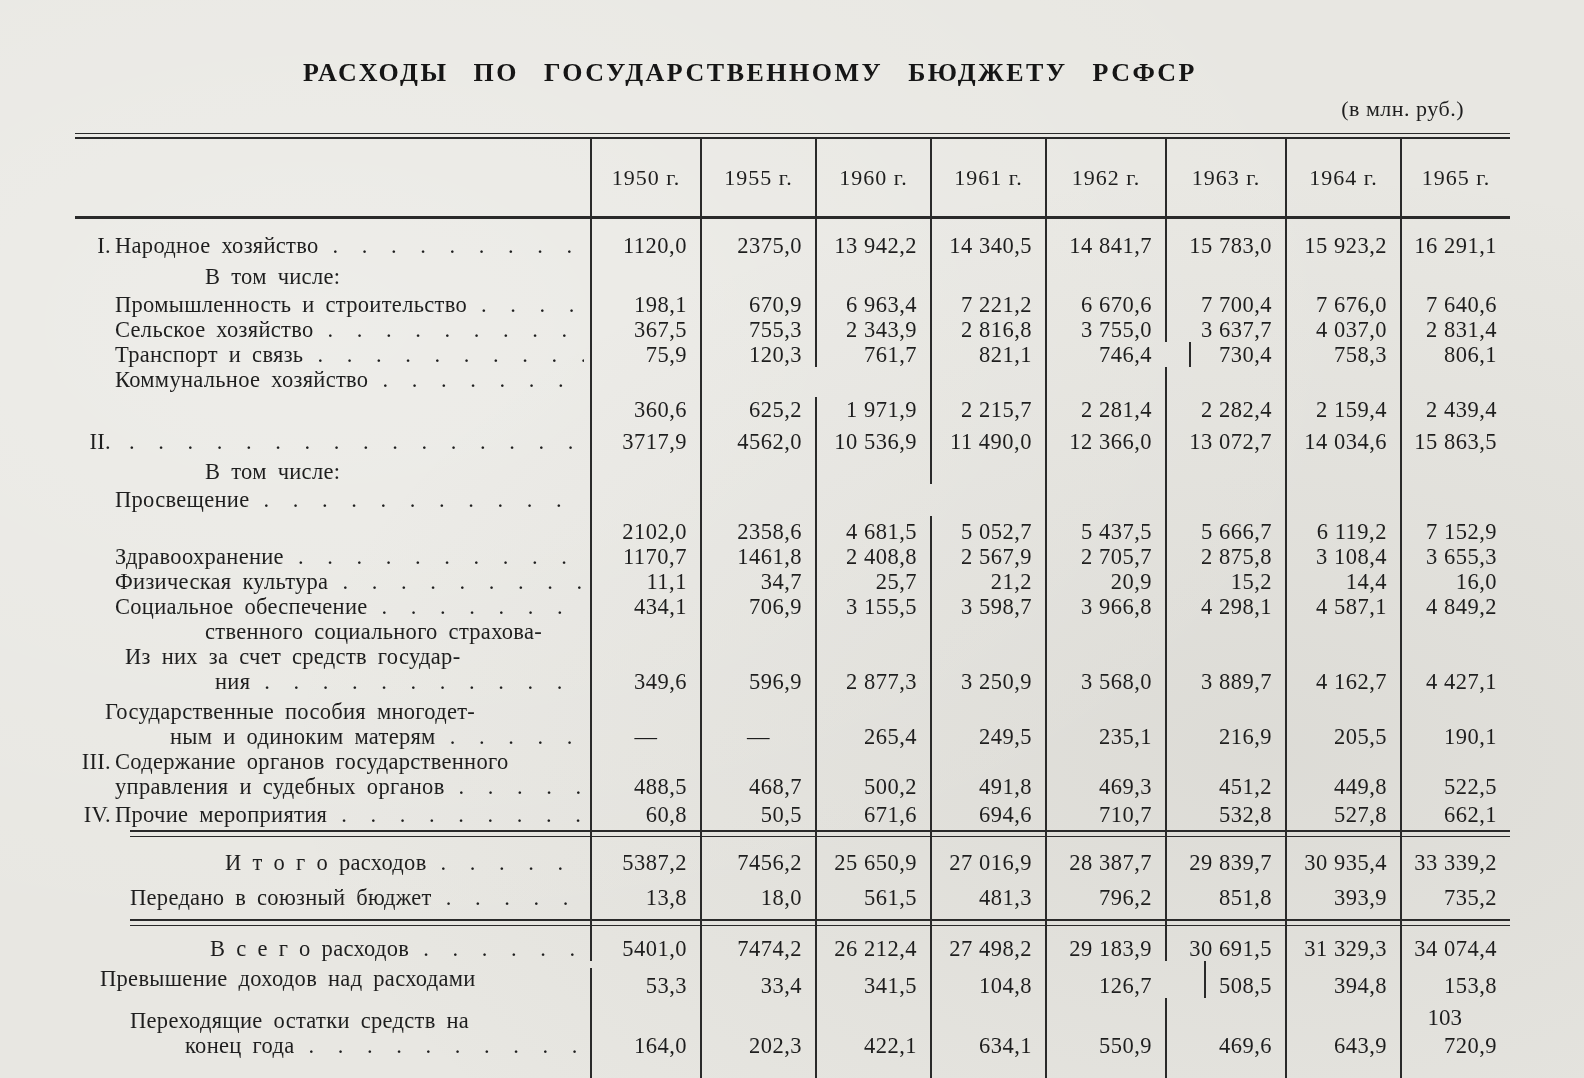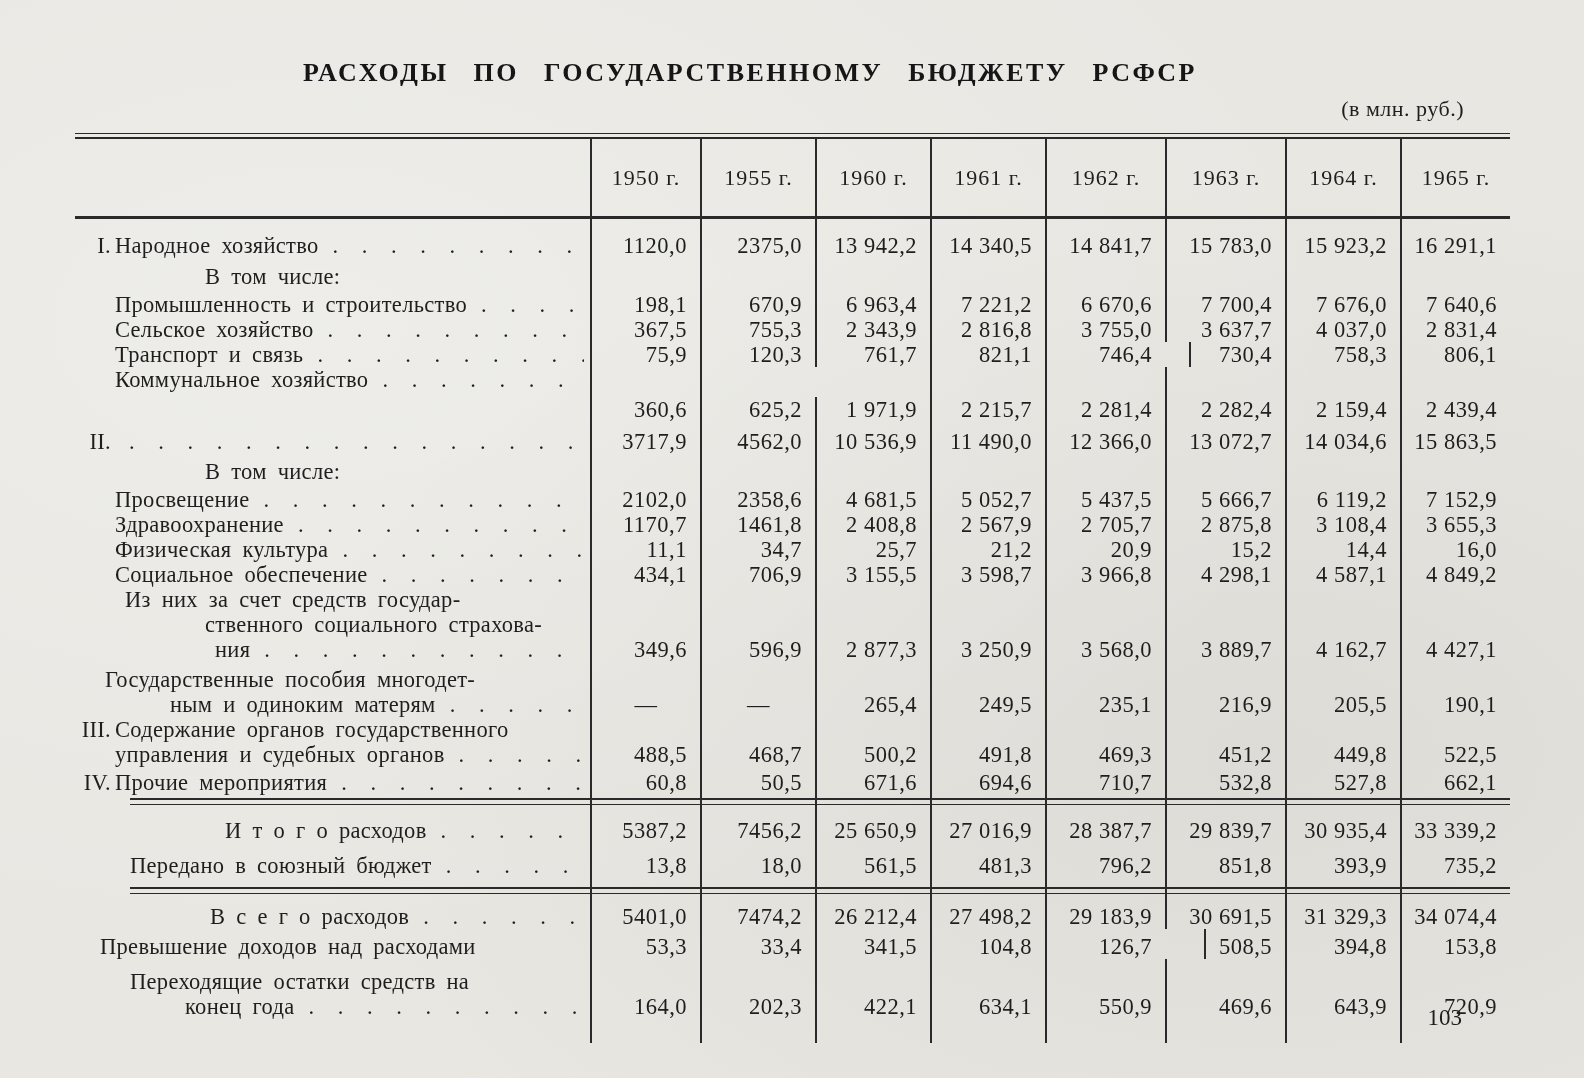--- a/index.html
+++ b/index.html
@@ -209,21 +209,21 @@
       <div class="cell vc" style="padding-top: 5px;"></div>
       <div class="cell lc" style="padding-top: 3px;">
         <div class="line" style="padding-left: 40px;">
           <div class="txt">Просвещение</div>
           <div class="ldr">. . . . . . . . . . . . . . . . . . . . . . . . . . . . . . . . . . . . . . . . </div>
         </div>
       </div>
       <div class="cell vc" style="padding-top: 3px;">2102,0</div>
       <div class="cell vc" style="padding-top: 3px;">2358,6</div>
       <div class="cell vc" style="padding-top: 3px;">4 681,5</div>
-      <div class="cell vc" style="padding-top: 3px;">5 052,7</div>
+      <div class="cell vc" style="padding-top: 3px; margin-top: 32px;">5 052,7</div>
       <div class="cell vc" style="padding-top: 3px;">5 437,5</div>
       <div class="cell vc" style="padding-top: 3px;">5 666,7</div>
       <div class="cell vc" style="padding-top: 3px;">6 119,2</div>
       <div class="cell vc" style="padding-top: 3px;">7 152,9</div>
       <div class="cell lc" style="padding-top: 0px;">
         <div class="line" style="padding-left: 40px;">
           <div class="txt">Здравоохранение</div>
           <div class="ldr">. . . . . . . . . . . . . . . . . . . . . . . . . . . . . . . . . . . . . . . . </div>
         </div>
       </div>
@@ -257,25 +257,25 @@
       </div>
       <div class="cell vc" style="padding-top: 0px;">434,1</div>
       <div class="cell vc" style="padding-top: 0px;">706,9</div>
       <div class="cell vc" style="padding-top: 0px;">3 155,5</div>
       <div class="cell vc" style="padding-top: 0px;">3 598,7</div>
       <div class="cell vc" style="padding-top: 0px;">3 966,8</div>
       <div class="cell vc" style="padding-top: 0px;">4 298,1</div>
       <div class="cell vc" style="padding-top: 0px;">4 587,1</div>
       <div class="cell vc" style="padding-top: 0px;">4 849,2</div>
       <div class="cell lc" style="padding-top: 0px;">
+        <div class="line" style="padding-left: 130px;">
+          <div class="txt">ственного социального страхова-</div>
+        </div>
         <div class="line" style="padding-left: 50px;">
           <div class="txt">Из них за счет средств государ-</div>
-        </div>
-        <div class="line" style="padding-left: 130px;">
-          <div class="txt">ственного социального страхова-</div>
         </div>
         <div class="line" style="padding-left: 140px;">
           <div class="txt">ния</div>
           <div class="ldr">. . . . . . . . . . . . . . . . . . . . . . . . . . . . . . . . . . . . . . . . </div>
         </div>
       </div>
       <div class="cell vc" style="padding-top: 0px;">349,6</div>
       <div class="cell vc" style="padding-top: 0px;">596,9</div>
       <div class="cell vc" style="padding-top: 0px;">2 877,3</div>
       <div class="cell vc" style="padding-top: 0px;">3 250,9</div>
@@ -391,21 +391,21 @@
       <div class="cell vc" style="padding-top: 10px;">27 498,2</div>
       <div class="cell vc" style="padding-top: 10px;">29 183,9</div>
       <div class="cell vc" style="padding-top: 10px;">30 691,5</div>
       <div class="cell vc" style="padding-top: 10px;">31 329,3</div>
       <div class="cell vc" style="padding-top: 10px;">34 074,4</div>
       <div class="cell lc" style="padding-top: 5px;">
         <div class="line" style="padding-left: 25px;">
           <div class="txt">Превышение доходов над расходами</div>
         </div>
       </div>
-      <div class="cell vc" style="padding-top: 5px;">53,3</div>
+      <div class="cell vc" style="padding-top: 5px; margin-top: 7px;">53,3</div>
       <div class="cell vc" style="padding-top: 5px;">33,4</div>
       <div class="cell vc" style="padding-top: 5px;">341,5</div>
       <div class="cell vc" style="padding-top: 5px;">104,8</div>
       <div class="cell vc" style="padding-top: 5px;">126,7</div>
       <div class="cell vc" style="padding-top: 5px; margin-left: 39px;">508,5</div>
       <div class="cell vc" style="padding-top: 5px;">394,8</div>
       <div class="cell vc" style="padding-top: 5px;">153,8</div>
       <div class="cell lc" style="padding-top: 10px;">
         <div class="line" style="padding-left: 55px;">
           <div class="txt">Переходящие остатки средств на</div>

